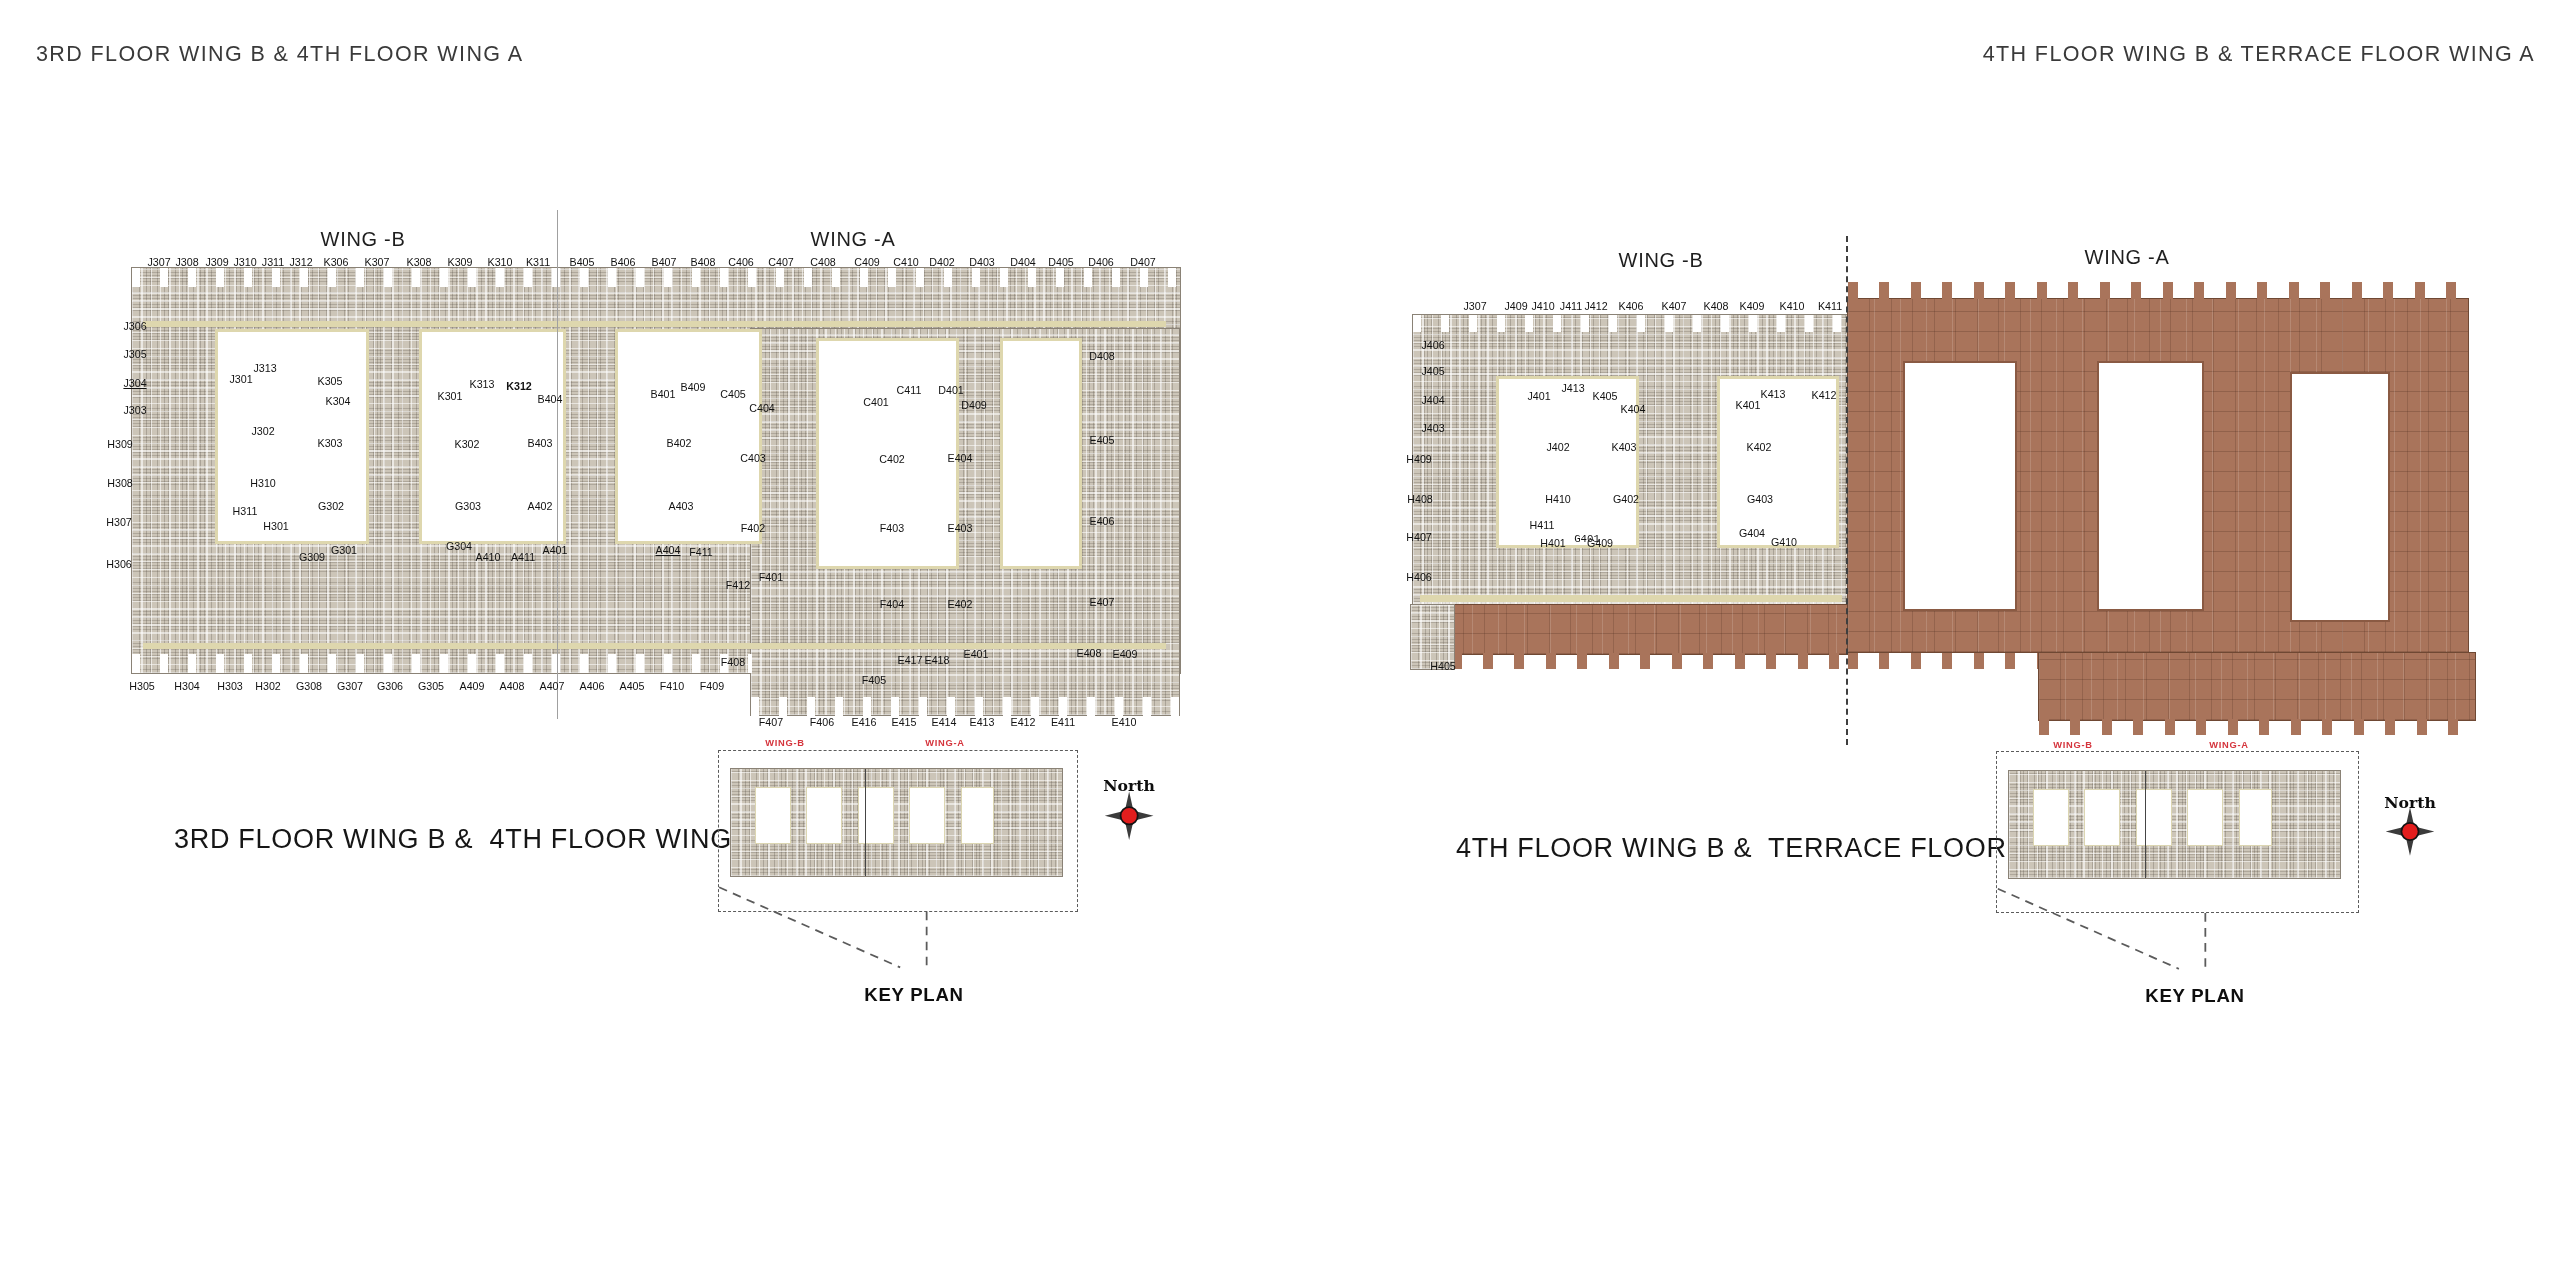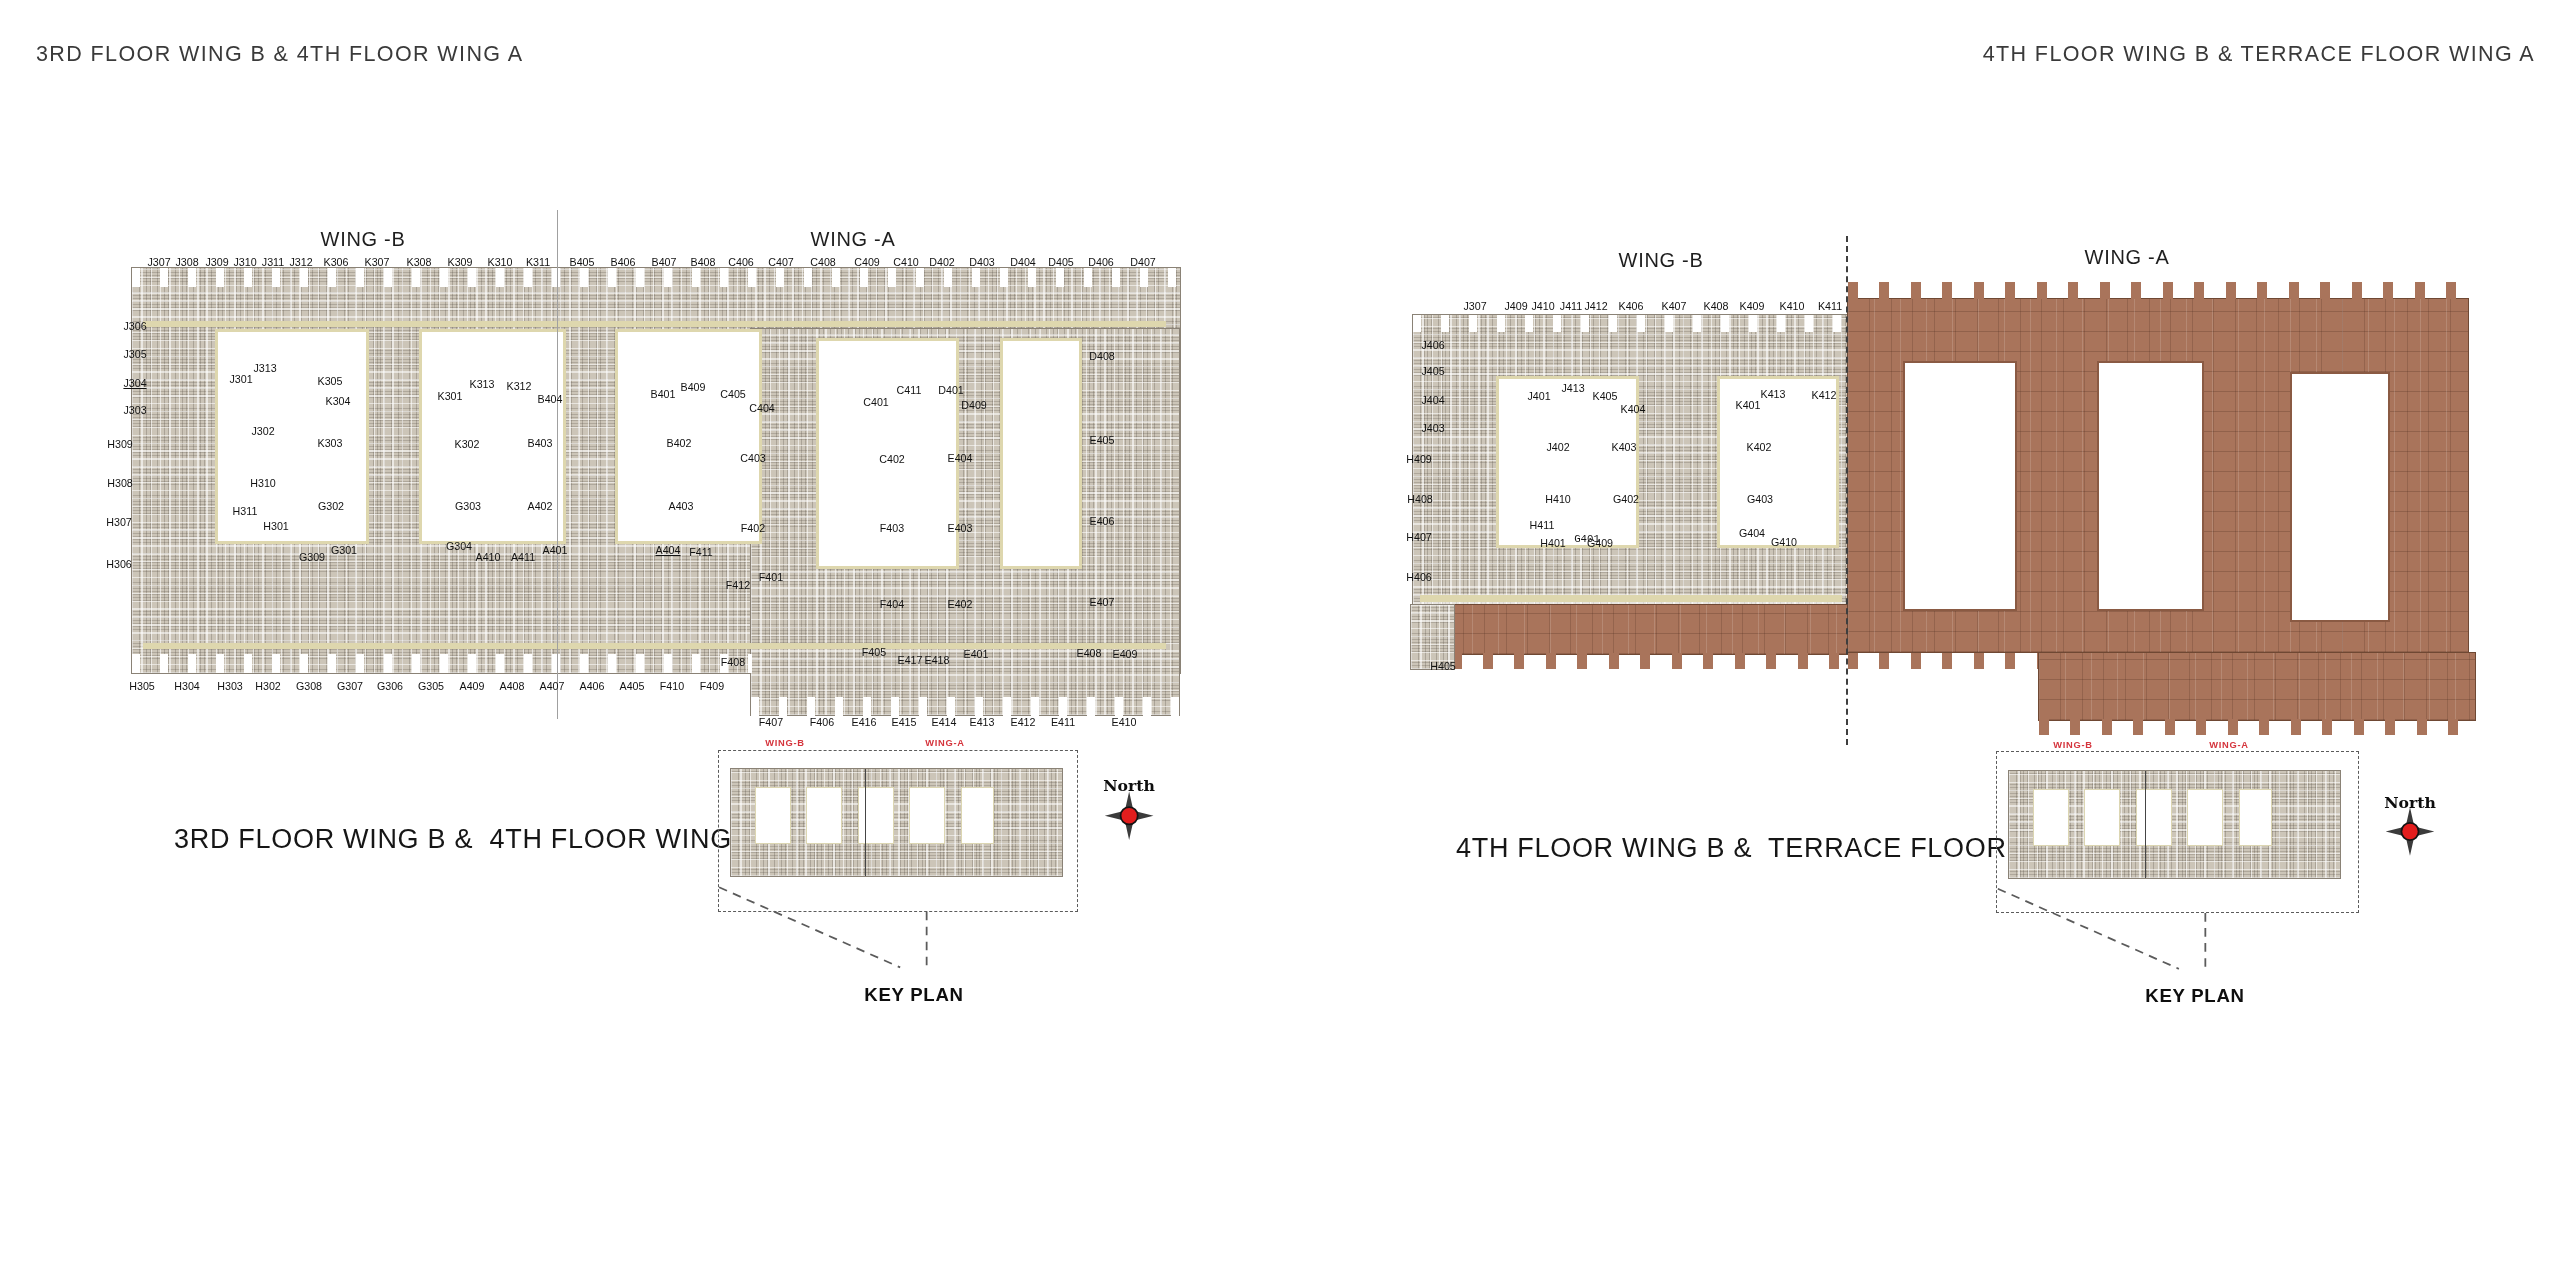--- a/index.html
+++ b/index.html
@@ -172,21 +172,21 @@
     <span class="ulabel" style="left: 265px; top: 368px;">J313</span>
     <span class="ulabel" style="left: 241px; top: 379px;">J301</span>
     <span class="ulabel" style="left: 263px; top: 431px;">J302</span>
     <span class="ulabel" style="left: 263px; top: 483px;">H310</span>
     <span class="ulabel" style="left: 245px; top: 511px;">H311</span>
     <span class="ulabel" style="left: 276px; top: 526px;">H301</span>
     <span class="ulabel" style="left: 330px; top: 381px;">K305</span>
     <span class="ulabel" style="left: 338px; top: 401px;">K304</span>
     <span class="ulabel" style="left: 330px; top: 443px;">K303</span>
     <span class="ulabel" style="left: 482px; top: 384px; text-align: right;">K313</span>
-    <span class="ulabel" style="left: 519px; top: 386px;">K312</span>
+    <span class="ulabel" style="left: 519px; top: 386px; font-weight: bold;">K312</span>
     <span class="ulabel" style="left: 450px; top: 396px;">K301</span>
     <span class="ulabel" style="left: 467px; top: 444px;">K302</span>
     <span class="ulabel" style="left: 331px; top: 506px;">G302</span>
     <span class="ulabel" style="left: 344px; top: 550px;">G301</span>
     <span class="ulabel" style="left: 312px; top: 557px;">G309</span>
     <span class="ulabel" style="left: 459px; top: 546px;">G304</span>
     <span class="ulabel" style="left: 468px; top: 506px;">G303</span>
     <span class="ulabel" style="left: 550px; top: 399px;">B404</span>
     <span class="ulabel" style="left: 540px; top: 443px;">B403</span>
     <span class="ulabel" style="left: 693px; top: 387px;">B409</span>
@@ -212,21 +212,21 @@
     <span class="ulabel" style="left: 701px; top: 552px;">F411</span>
     <span class="ulabel" style="left: 951px; top: 390px;">D401</span>
     <span class="ulabel" style="left: 974px; top: 405px;">D409</span>
     <span class="ulabel" style="left: 1102px; top: 356px;">D408</span>
     <span class="ulabel" style="left: 960px; top: 458px;">E404</span>
     <span class="ulabel" style="left: 960px; top: 528px;">E403</span>
     <span class="ulabel" style="left: 960px; top: 604px;">E402</span>
     <span class="ulabel" style="left: 1102px; top: 440px;">E405</span>
     <span class="ulabel" style="left: 1102px; top: 521px;">E406</span>
     <span class="ulabel" style="left: 1102px; top: 602px;">E407</span>
-    <span class="ulabel" style="left: 874px; top: 652px;">F405</span>
+    <span class="ulabel" style="left: 874px; top: 680px;">F405</span>
     <span class="ulabel" style="left: 910px; top: 660px;">E417</span>
     <span class="ulabel" style="left: 937px; top: 660px;">E418</span>
     <span class="ulabel" style="left: 976px; top: 654px;">E401</span>
     <span class="ulabel" style="left: 1089px; top: 653px;">E408</span>
     <span class="ulabel" style="left: 1125px; top: 654px;">E409</span>
   </div>
 <div class="overlay">
     <span class="ulabel" style="left: 1475px; top: 306px;">J307</span>
     <span class="ulabel" style="left: 1516px; top: 306px;">J409</span>
     <span class="ulabel" style="left: 1543px; top: 306px;">J410</span>

